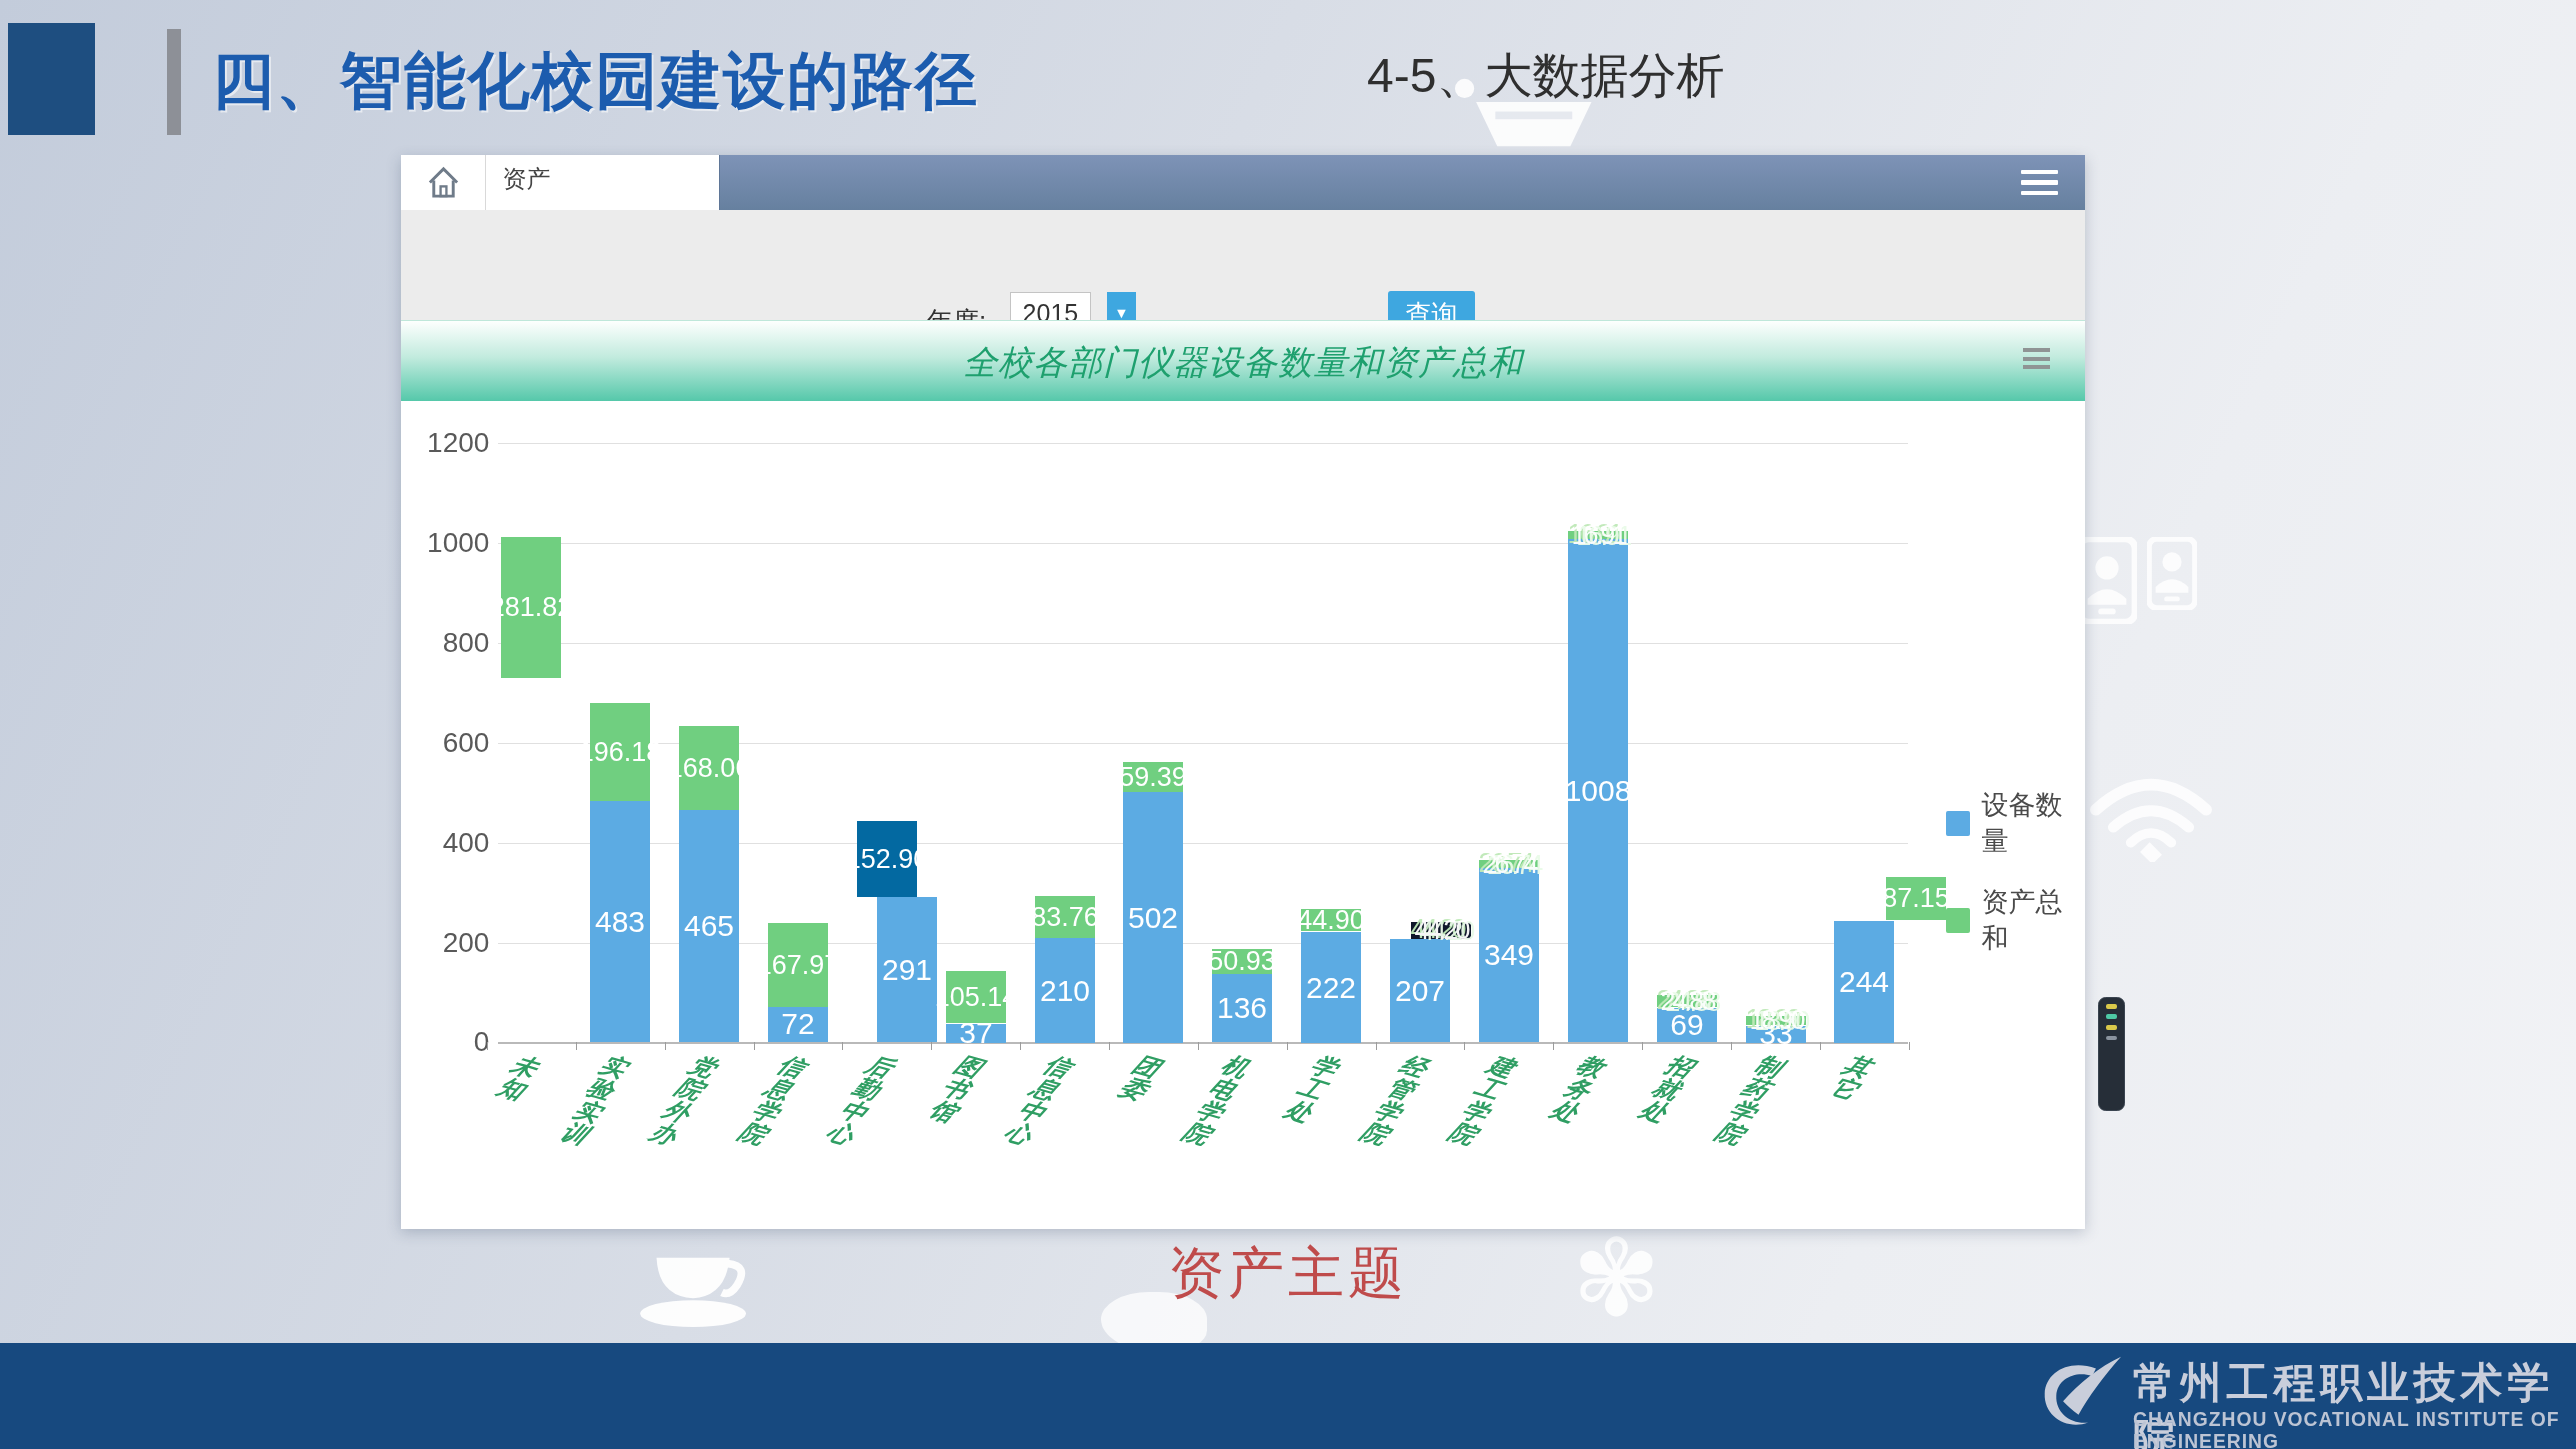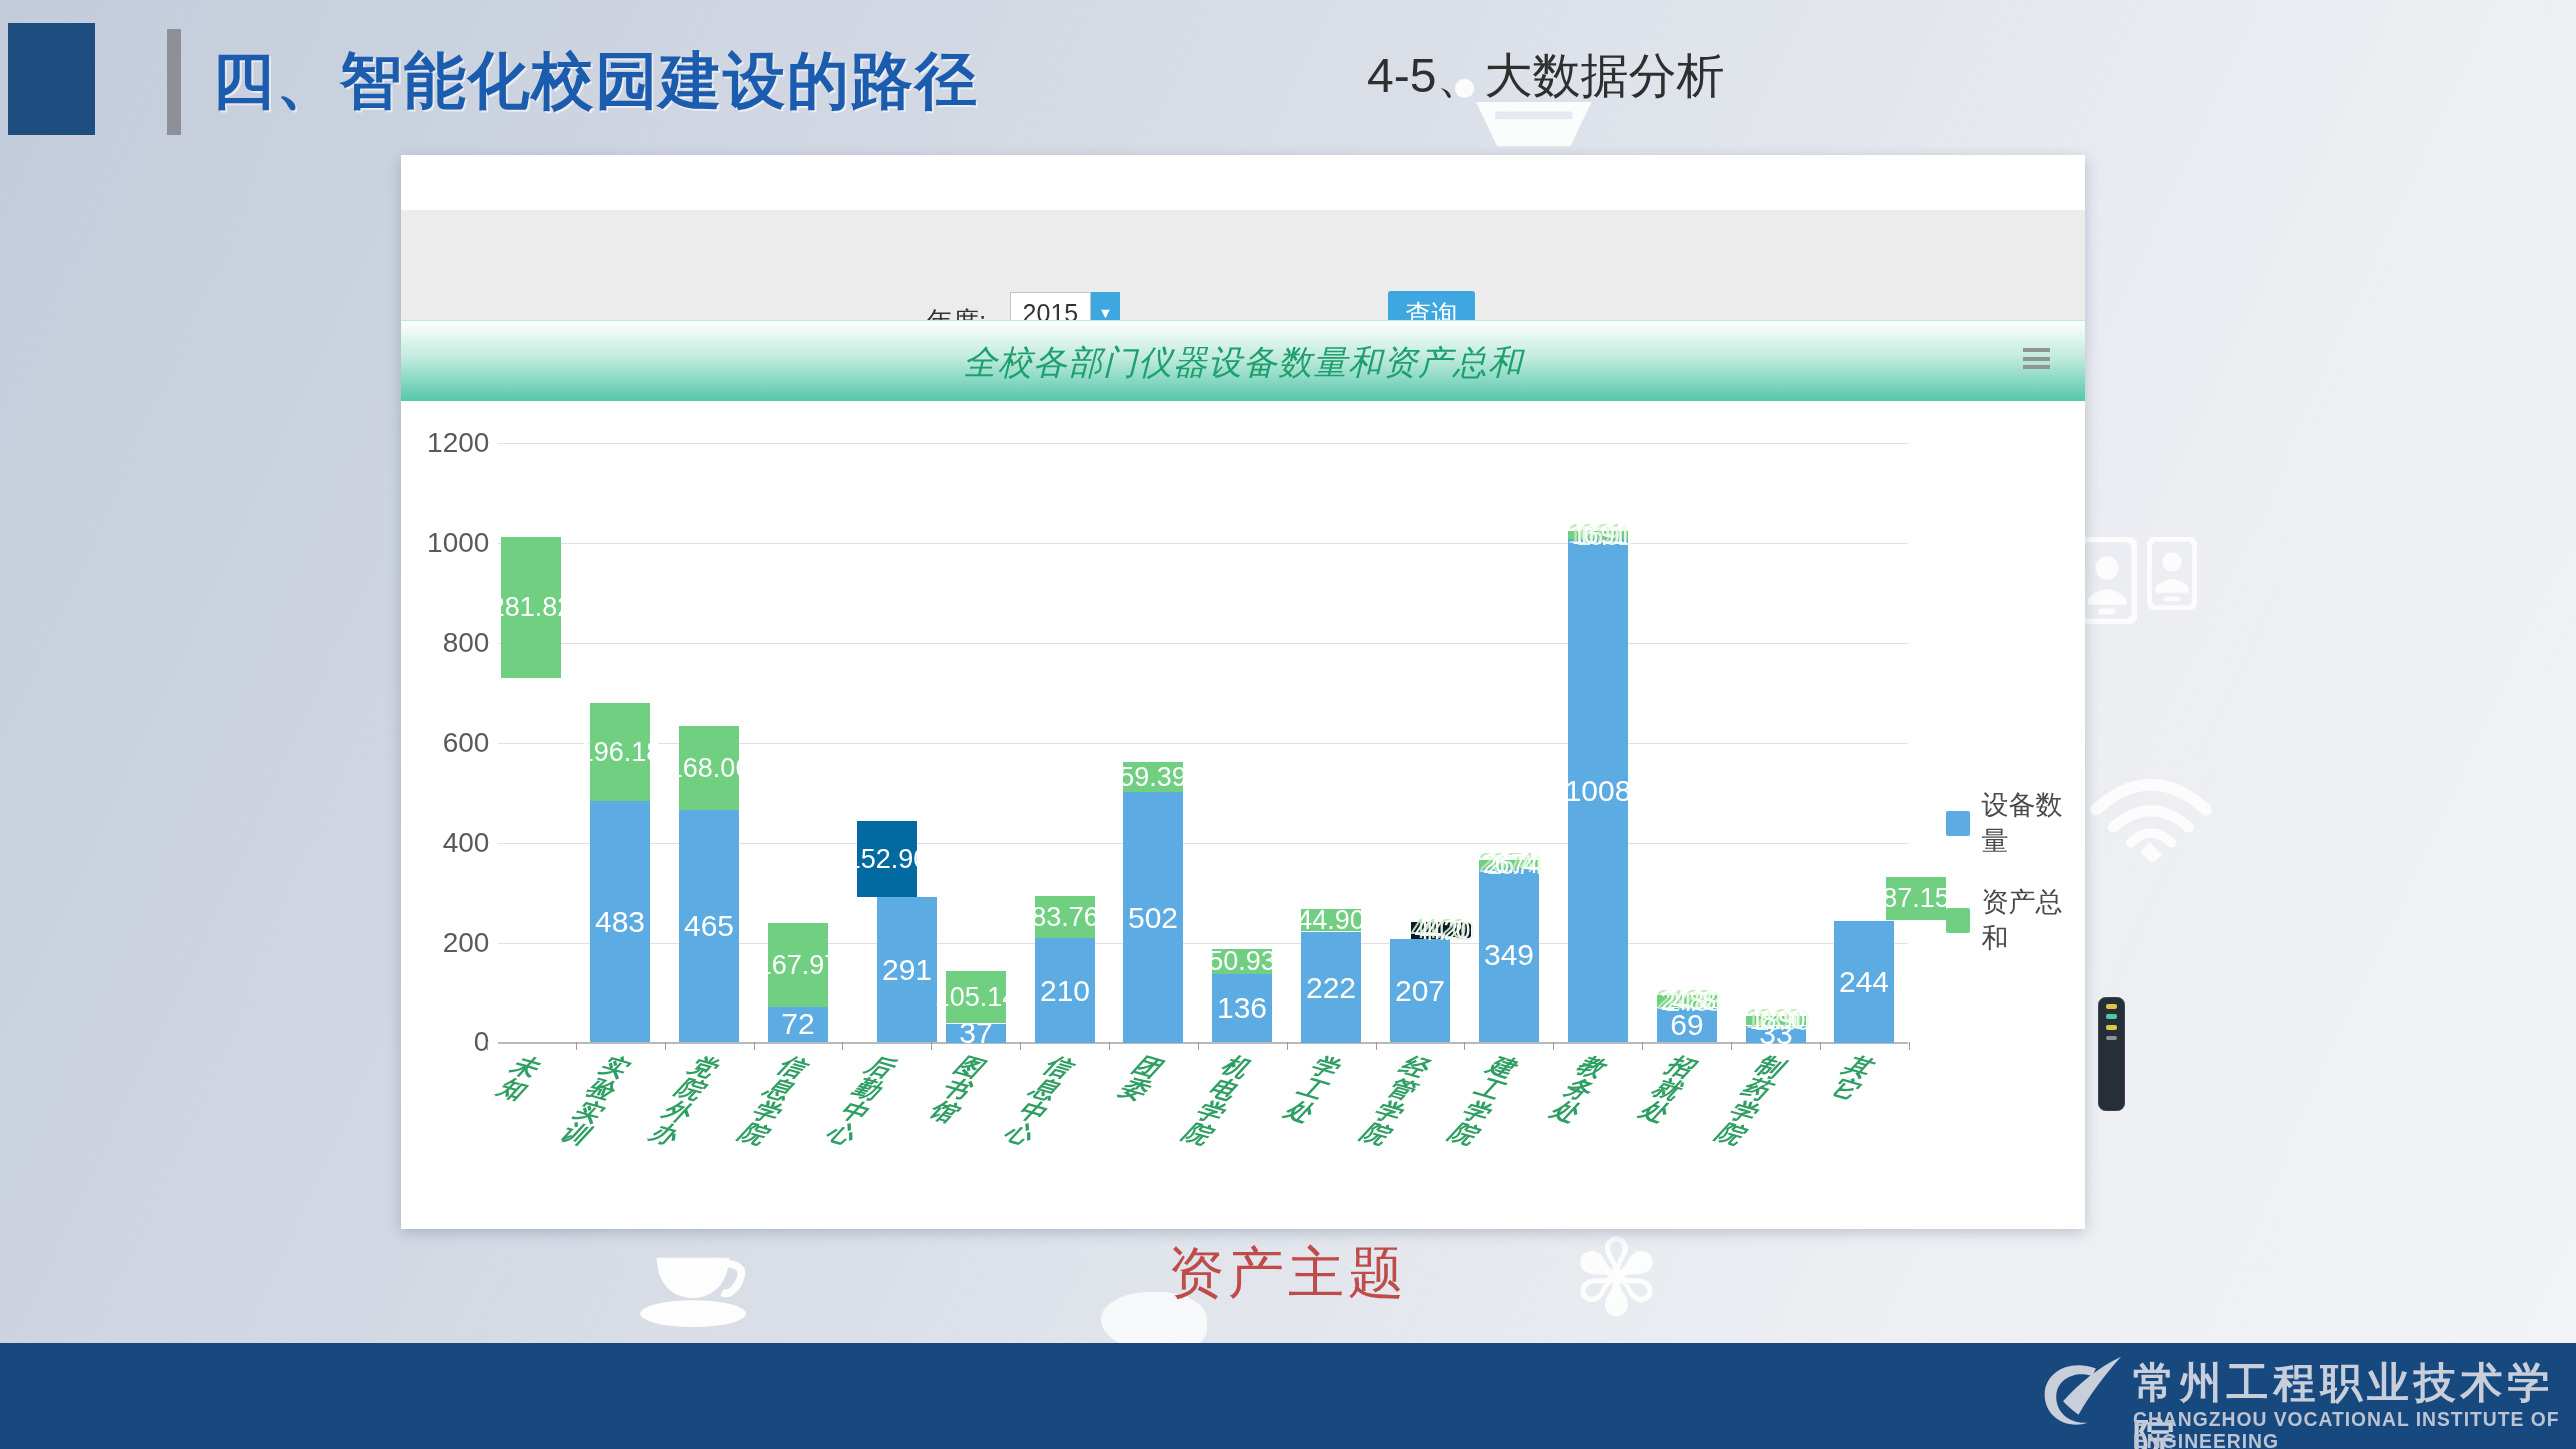--- a/index.html
+++ b/index.html
@@ -37,21 +37,21 @@
                border-right:1px solid #5f7697; }
   .home-tab { position:absolute; left:0; top:0; width:85px; height:55px; display:flex;
               align-items:center; justify-content:center; border-right:1px solid #d9d9d9; }
   .asset-tab { position:absolute; left:86px; top:0; width:233px; height:55px;
                padding:7.7px 0 0 15.5px; font-size:24px; color:#444; }
   .burger { position:absolute; right:27px; top:14.5px; width:37px; cursor:pointer; }
   .burger i { display:block; height:4.8px; margin-bottom:5.8px; background:#fff; border-radius:1px; }
 
   .filterbar { position:absolute; left:0; top:55px; width:100%; height:110px; background:#ececec; }
   .year-label { position:absolute; left:526px; top:94px; font-size:26px; color:#333; }
-  .year-select { position:absolute; left:609px; top:82px; display:flex; }
+  .year-select { position:absolute; left:609px; top:82px; display:flex;gap:16px; }
   .year-input { width:81px; height:42px; background:#fff; border:1px solid #c4c4c4;
                 font-size:25px; color:#333; padding:5.8px 0 0 11.6px; }
   .year-arrow { width:29px; height:42px; background:#3ea7e0; color:#fff; font-size:14.5px;
                 display:flex; align-items:center; justify-content:center; }
   .query-btn { position:absolute; left:987px; top:81px; width:87px; height:46px; background:#3ea7e0;
                color:#fff; font-size:26px; border:none; border-radius:2.9px; }
   .collapse-handle { position:absolute; left:773px; top:151px; width:95px; height:14.5px; background:#fafafa;
                      clip-path:polygon(10% 0,90% 0,100% 100%,0 100%);
                      display:flex; align-items:center; justify-content:center;
                      color:#9aa0a6; font-size:11.6px; }
@@ -143,20 +143,37 @@
   </div>
   <div class="phone-strip">
     <i style="background:#d9c84a"></i>
       <i style="background:#4ec9a5"></i>
     <i style="background:#d9c84a"></i>
       <i style="background:#8a939e"></i>
   </div>
 
   <div class="app">
 
+    <div class="topbar">
+      <div class="tab-strip">
+        <div class="home-tab">
+          <svg width="35" height="35" viewBox="0 0 36 36">
+            <path d="M4 18 L18 4 L32 18" fill="none" stroke="#6f7b89" stroke-width="3"></path>
+            <path d="M8 16 V32 H28 V16" fill="none" stroke="#6f7b89" stroke-width="3"></path>
+            <rect x="15" y="22" width="6" height="10" fill="none" stroke="#6f7b89" stroke-width="2.4"></rect>
+          </svg>
+        </div>
+        <div class="asset-tab">资产</div>
+      </div>
+      <div class="burger">
+          <i></i>
+          <i></i>
+          <i></i>
+        </div>
+    </div>
 
     <div class="filterbar">
       <div class="year-label">年度:</div>
       <div class="year-select">
         <div class="year-input">2015</div>
         <div class="year-arrow">▼</div>
       </div>
       <button class="query-btn">查询</button>
       <div class="collapse-handle">▲</div>
     </div>

